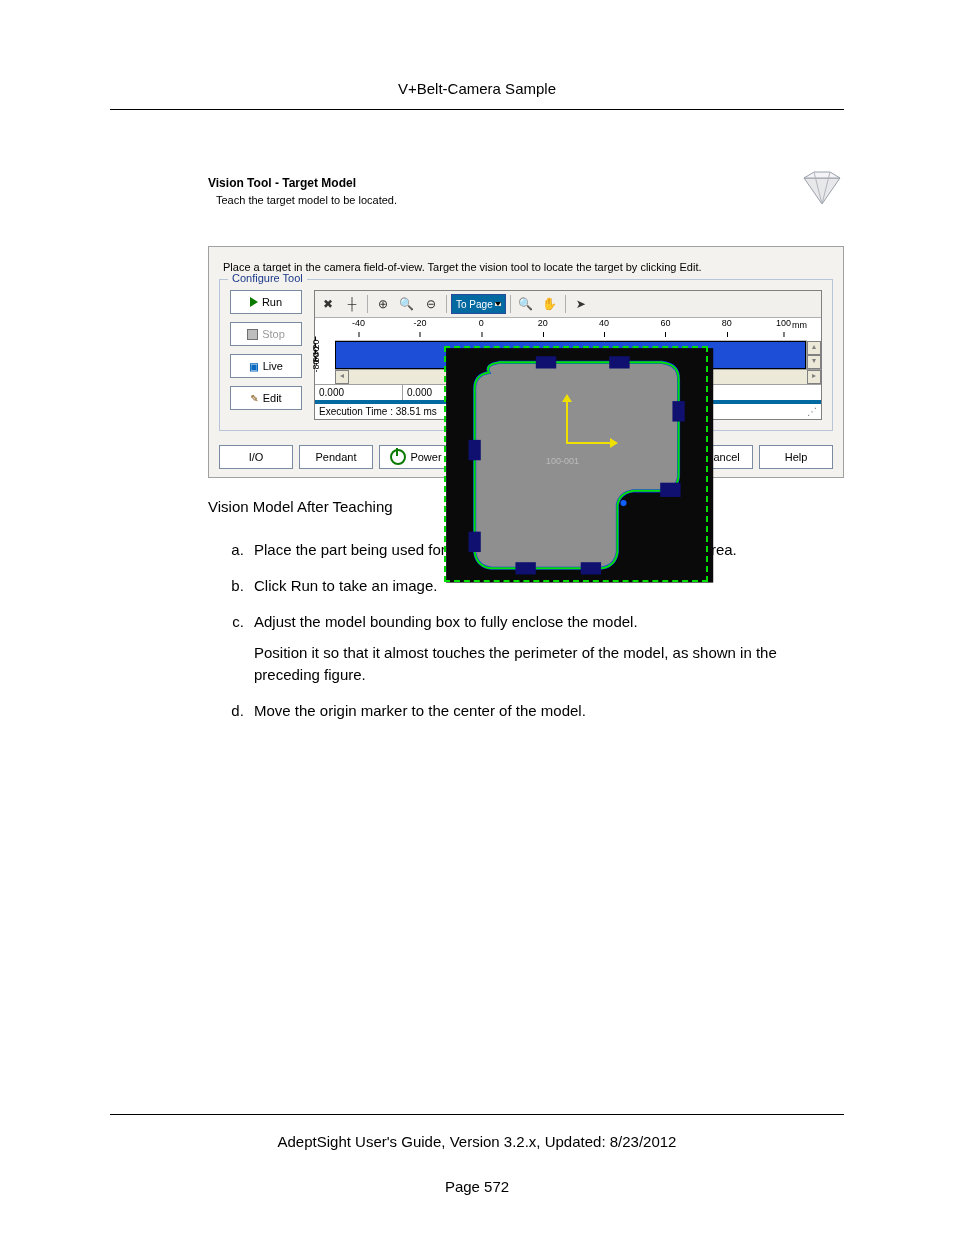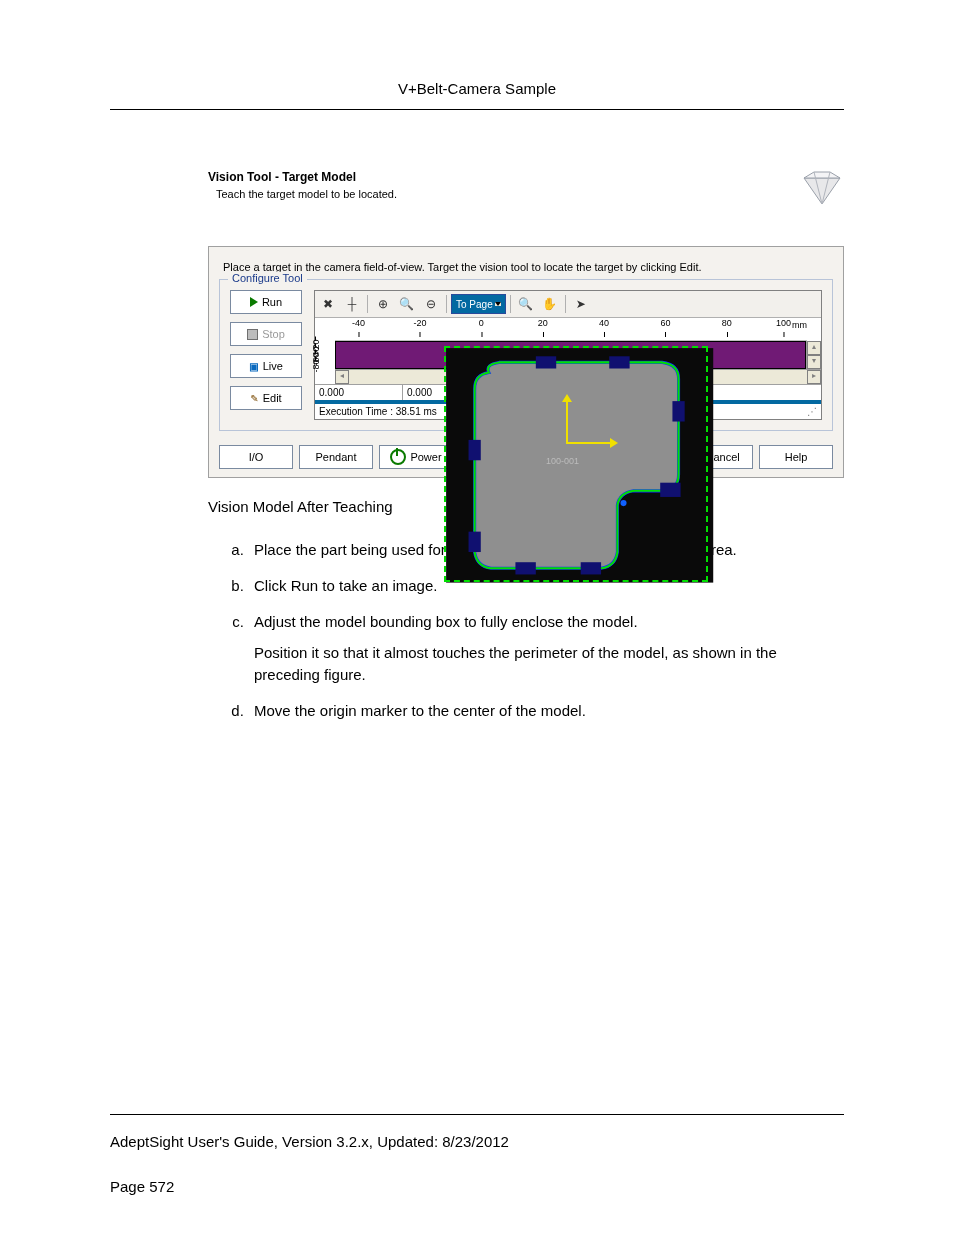--- a/index.html
+++ b/index.html
@@ -1,20 +1,20 @@
 <!DOCTYPE html>
 <html><head>
 <meta charset="utf-8">
 <style>
   html,body{margin:0;padding:0;background:#fff;font-family:Arial,Helvetica,sans-serif;color:#000}
   .page{width:954px;height:1235px;position:relative;box-sizing:border-box;padding:80px 110px 40px}
   .hdr-title{text-align:center;font-size:15px;margin-bottom:12px}
   .hdr-rule{border:none;border-top:1px solid #000;margin:0}
   .screenshot{margin:60px 0 20px 98px;width:636px;position:relative;font-family:Tahoma,Arial,sans-serif;font-size:11px;color:#000}
-  .ss-header{display:flex;align-items:flex-start;justify-content:space-between}
+  .ss-header{display:flex;align-items:flex-end;justify-content:space-between}
   .ss-title{font-weight:bold;font-size:12px}
   .ss-sub{font-size:11px;margin-top:4px;margin-left:8px}
   .gem{width:44px;height:36px}
   .panel{border:1px solid #a0a0a0;margin-top:40px;background:#f4f2ee;padding:10px 10px 8px}
   .instr{font-size:11px;margin:4px 4px 6px}
   .fieldset{border:1px solid #b8c4d8;position:relative;padding:10px;margin-top:6px}
   .legend{position:absolute;top:-8px;left:8px;background:#f4f2ee;padding:0 4px;color:#1a3a8a;font-size:11px}
   .cfg-row{display:flex;gap:12px}
   .cfg-buttons{display:flex;flex-direction:column;gap:8px;width:72px}
   .wbtn{border:1px solid #7a8aa0;background:#fff;height:22px;display:flex;align-items:center;justify-content:center;gap:4px;font-size:11px;cursor:pointer}
@@ -30,21 +30,21 @@
   .topage{border:1px solid #2a4a9a;background:#0369a1;color:#fff;font-size:10px;padding:1px 4px;display:flex;align-items:center;gap:2px;height:16px}
   .topage .dd{width:0;height:0;border-left:3px solid transparent;border-right:3px solid transparent;border-top:4px solid #000;background:#ece9d8;padding:0}
   .ruler-x{height:22px;position:relative;background:#fff;border-bottom:1px solid #c0c0c0;margin-left:20px;margin-right:14px}
   .ruler-x .tick{position:absolute;top:0;font-size:9px;text-align:center;transform:translateX(-50%)}
   .ruler-x .tick::after{content:"";position:absolute;left:50%;top:14px;width:1px;height:5px;background:#000}
   .ruler-x .unit{position:absolute;right:0;top:2px;font-size:9px}
   .view-body{display:flex;flex:1}
   .ruler-y{width:20px;position:relative;background:#fff}
   .ruler-y .ytick{position:absolute;left:0;font-size:9px;transform:rotate(-90deg) translate(-50%,-4px);transform-origin:left top}
   .ruler-y .ytick::after{content:"";position:absolute;left:12px;top:4px;width:4px;height:1px;background:#000}
-  .canvas-wrap{flex:1;position:relative;background:#701a75;border:1px solid #000}
+  .canvas-wrap{flex:1;position:relative;background:#1d4ed8;border:1px solid #000}
   .sample{position:absolute;inset:0}
   .roi{position:absolute;border:2px dashed #00e000}
   .axis{position:absolute;width:56px;height:56px}
   .axis .ay{position:absolute;left:26px;top:0;width:2px;height:46px;background:#f0e000}
   .axis .ax{position:absolute;left:26px;top:44px;width:46px;height:2px;background:#f0e000}
   .axis .ahy{position:absolute;left:22px;top:-4px;width:0;height:0;border-left:5px solid transparent;border-right:5px solid transparent;border-bottom:8px solid #f0e000}
   .axis .ahx{position:absolute;left:70px;top:40px;width:0;height:0;border-top:5px solid transparent;border-bottom:5px solid transparent;border-left:8px solid #f0e000}
   .part-label{position:absolute;color:#bcbcbc;font-size:9px;text-align:center}
   .vscroll{width:14px;background:#ece9d8;border-left:1px solid #a0a0a0;display:flex;flex-direction:column;justify-content:space-between;align-items:center}
   .sbtn{width:12px;height:12px;border:1px solid #808080;background:#ece9d8;font-size:8px;line-height:10px;text-align:center;color:#808080}
@@ -58,21 +58,21 @@
   .bbtn{border:1px solid #7a8aa0;background:#fff;height:22px;min-width:56px;padding:0 8px;display:flex;align-items:center;justify-content:center;gap:4px;font-size:11px;cursor:pointer}
   .arr-blue-l{width:0;height:0;border-top:5px solid transparent;border-bottom:5px solid transparent;border-right:7px solid #2a4fbf}
   .arr-blue-r{width:0;height:0;border-top:5px solid transparent;border-bottom:5px solid transparent;border-left:7px solid #2a4fbf}
   .xred{color:#c00;font-weight:bold}
   .pwr{width:12px;height:12px;border:2px solid #0a7a00;border-radius:50%;position:relative}
   .pwr::after{content:"";position:absolute;left:4px;top:-3px;width:2px;height:8px;background:#0a7a00}
   .caption{font-size:15px;margin:16px 0 24px 98px}
   ol.steps{margin:0 0 0 138px;padding:0;font-size:15px}
   ol.steps li{margin-bottom:14px;padding-left:6px;line-height:1.45}
   ol.steps li p{margin:10px 0 0}
-  .footer{position:absolute;bottom:40px;left:110px;right:110px;font-size:15px}
+  .footer{position:absolute;bottom:40px;left:110px;right:110px;text-align:center;font-size:15px}
   .ft-rule{border:none;border-top:1px solid #000;margin:0 0 18px}
   .pg{margin-top:28px}
 </style>
 </head>
 <body>
 
 <div class="page">
   <div class="hdr-title">V+Belt-Camera Sample</div>
   <hr class="hdr-rule">
 

